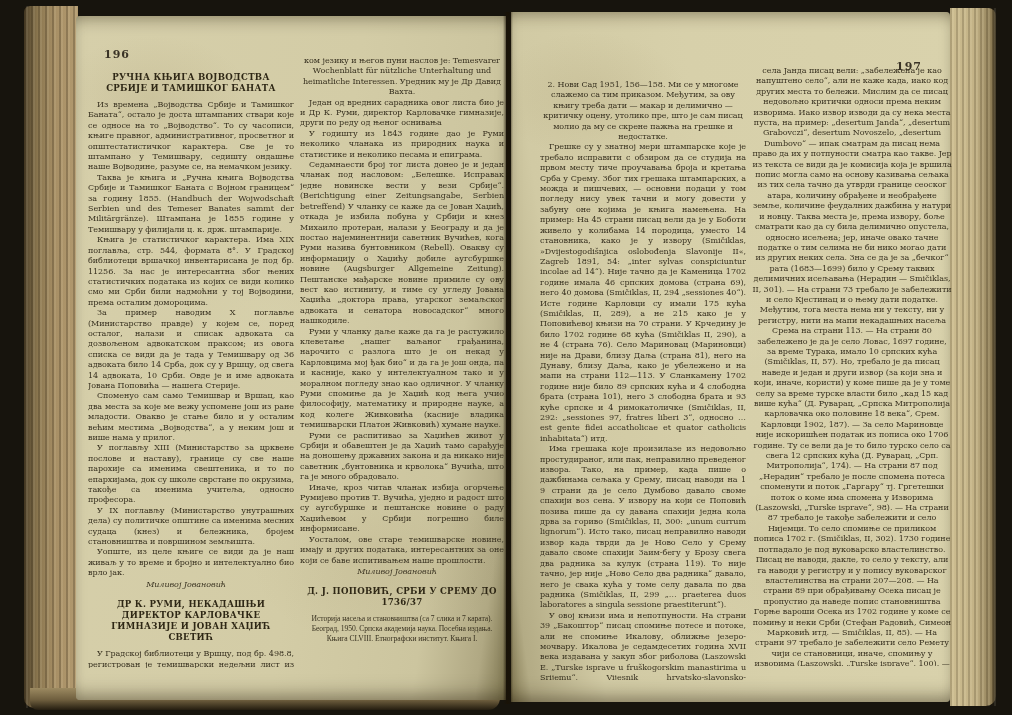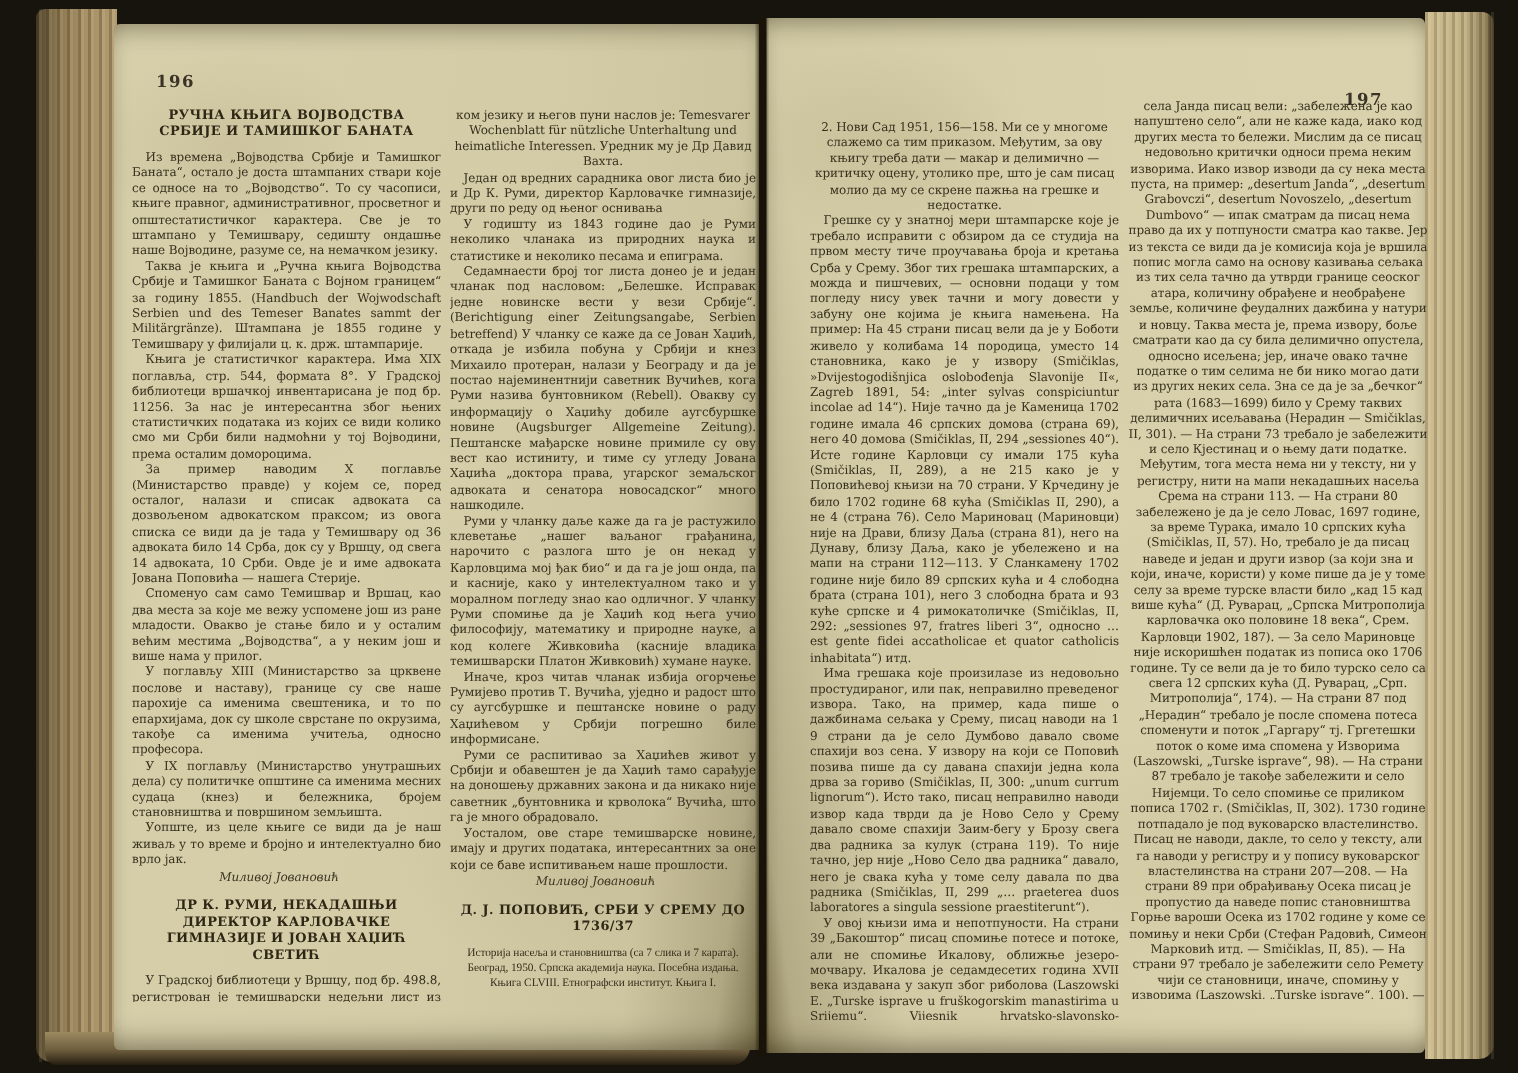--- a/index.html
+++ b/index.html
@@ -112,28 +112,28 @@
     <div class="blk para">За пример наводим X поглавље (Министарство правде) у којем се, поред осталог, налази и списак адвоката са дозвољеном адвокатском праксом; из овога списка се види да је тада у Темишвару од 36 адвоката било 14 Срба, док су у Вршцу, од свега 14 адвоката, 10 Срби. Овде је и име адвоката Јована Поповића — нашега Стерије.</div>
     <div class="blk para">Споменуо сам само Темишвар и Вршац, као два места за које ме вежу успомене још из ране младости. Овакво је стање било и у осталим већим местима „Војводства“, а у неким још и више нама у прилог.</div>
     <div class="blk para">У поглављу XIII (Министарство за црквене послове и наставу), границе су све наше парохије са именима свештеника, и то по епархијама, док су школе сврстане по окрузима, такође са именима учитеља, односно професора.</div>
     <div class="blk para">У IX поглављу (Министарство унутрашњих дела) су политичке општине са именима месних судаца (кнез) и бележника, бројем становништва и површином земљишта.</div>
     <div class="blk para">Уопште, из целе књиге се види да је наш живаљ у то време и бројно и интелектуално био врло јак.</div>
     <div class="blk signature">Миливој Јовановић</div>
     <div class="blk heading">ДР К. РУМИ, НЕКАДАШЊИ ДИРЕКТОР КАРЛОВАЧКЕ ГИМНАЗИЈЕ И ЈОВАН ХАЏИЋ СВЕТИЋ</div>
     <div class="blk para">У Градској библиотеци у Вршцу, под бр. 498.8, регистрован је темишварски недељни лист из 1843 године Штампан је на немач-</div>
   </div>
 
-<div class="col" style="left:300px;top:72px;width:204px;height:596px;">
+<div class="col" style="left:300px;top:56px;width:204px;height:596px;">
     <div class="blk cont">ком језику и његов пуни наслов је: Temesvarer Wochenblatt für nützliche Unterhaltung und heimatliche Interessen. Уредник му је Др Давид Вахта.</div>
     <div class="blk para">Један од вредних сарадника овог листа био је и Др К. Руми, директор Карловачке гимназије, други по реду од њеног оснивања</div>
     <div class="blk para">У годишту из 1843 године дао је Руми неколико чланака из природних наука и статистике и неколико песама и епиграма.</div>
     <div class="blk para">Седамнаести број тог листа донео је и један чланак под насловом: „Белешке. Исправак једне новинске вести у вези Србије“. (Berichtigung einer Zeitungsangabe, Serbien betreffend) У чланку се каже да се Јован Хаџић, откада је избила побуна у Србији и кнез Михаило протеран, налази у Београду и да је постао најеминентнији саветник Вучићев, кога Руми назива бунтовником (Rebell). Овакву су информацију о Хаџићу добиле аугсбуршке новине (Augsburger Allgemeine Zeitung). Пештанске мађарске новине примиле су ову вест као истиниту, и тиме су угледу Јована Хаџића „доктора права, угарског земаљског адвоката и сенатора новосадског“ много нашкодиле.</div>
     <div class="blk para">Руми у чланку даље каже да га је растужило клеветање „нашег ваљаног грађанина, нарочито с разлога што је он некад у Карловцима мој ђак био“ и да га је још онда, па и касније, како у интелектуалном тако и у моралном погледу знао као одличног. У чланку Руми спомиње да је Хаџић код њега учио философију, математику и природне науке, а код колеге Живковића (касније владика темишварски Платон Живковић) хумане науке.</div>
+    <div class="blk para">Руми се распитивао за Хаџићев живот у Србији и обавештен је да Хаџић тамо сарађује на доношењу државних закона и да никако није саветник „бунтовника и крволока“ Вучића, што га је много обрадовало.</div>
     <div class="blk para">Иначе, кроз читав чланак избија огорчење Румијево против Т. Вучића, уједно и радост што су аугсбуршке и пештанске новине о раду Хаџићевом у Србији погрешно биле информисане.</div>
-    <div class="blk para">Руми се распитивао за Хаџићев живот у Србији и обавештен је да Хаџић тамо сарађује на доношењу државних закона и да никако није саветник „бунтовника и крволока“ Вучића, што га је много обрадовало.</div>
     <div class="blk para">Уосталом, ове старе темишварске новине, имају и других података, интересантних за оне који се баве испитивањем наше прошлости.</div>
     <div class="blk signature">Миливој Јовановић</div>
     <div class="blk heading">Д. Ј. ПОПОВИЋ, СРБИ У СРЕМУ ДО 1736/37</div>
     <div class="blk biblio">Историја насеља и становништва (са 7 слика и 7 карата). Београд, 1950. Српска академија наука. Посебна издања. Књига CLVIII. Етнографски институт. Књига I.</div>
   </div>
 
 <div class="col" style="left:540px;top:80px;width:206px;height:600px;">
     <div class="blk cont">2. Нови Сад 1951, 156—158. Ми се у многоме слажемо са тим приказом. Међутим, за ову књигу треба дати — макар и делимично — критичку оцену, утолико пре, што је сам писац молио да му се скрене пажња на грешке и недостатке.</div>
     <div class="blk para">Грешке су у знатној мери штампарске које је требало исправити с обзиром да се студија на првом месту тиче проучавања броја и кретања Срба у Срему. Због тих грешака штампарских, а можда и пишчевих, — основни подаци у том погледу нису увек тачни и могу довести у забуну оне којима је књига намењена. На пример: На 45 страни писац вели да је у Боботи живело у колибама 14 породица, уместо 14 становника, како је у извору (Smičiklas, »Dvijestogodišnjica oslobođenja Slavonije II«, Zagreb 1891, 54: „inter sylvas conspiciuntur incolae ad 14“). Није тачно да је Каменица 1702 године имала 46 српских домова (страна 69), него 40 домова (Smičiklas, II, 294 „sessiones 40“). Исте године Карловци су имали 175 кућа (Smičiklas, II, 289), а не 215 како је у Поповићевој књизи на 70 страни. У Крчедину је било 1702 године 68 кућа (Smičiklas II, 290), а не 4 (страна 76). Село Мариновац (Мариновци) није на Драви, близу Даља (страна 81), него на Дунаву, близу Даља, како је убележено и на мапи на страни 112—113. У Сланкамену 1702 године није било 89 српских кућа и 4 слободна брата (страна 101), него 3 слободна брата и 93 куће српске и 4 римокатоличке (Smičiklas, II, 292: „sessiones 97, fratres liberi 3“, односно … est gente fidei accatholicae et quator catholicis inhabitata“) итд.</div>
     <div class="blk para">Има грешака које произилазе из недовољно простудираног, или пак, неправилно преведеног извора. Тако, на пример, када пише о дажбинама сељака у Срему, писац наводи на 1 9 страни да је село Думбово давало своме спахији воз сена. У извору на који се Поповић позива пише да су давана спахији једна кола дрва за гориво (Smičiklas, II, 300: „unum currum lignorum“). Исто тако, писац неправилно наводи извор када тврди да је Ново Село у Срему давало своме спахији Заим-бегу у Брозу свега два радника за кулук (страна 119). То није тачно, јер није „Ново Село два радника“ давало, него је свака кућа у томе селу давала по два радника (Smičiklas, II, 299 „… praeterea duos laboratores a singula sessione praestiterunt“).</div>

